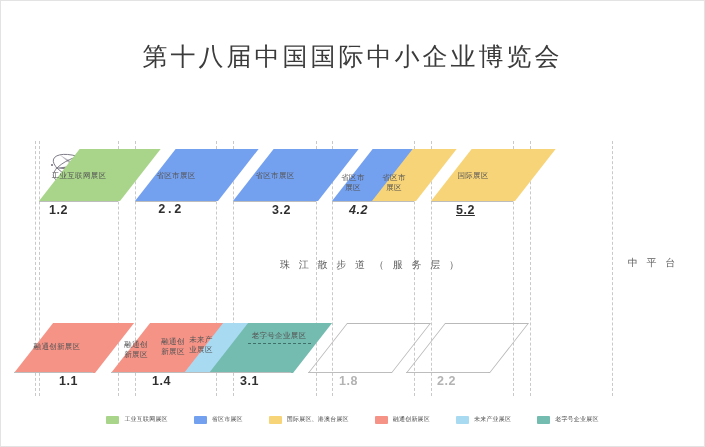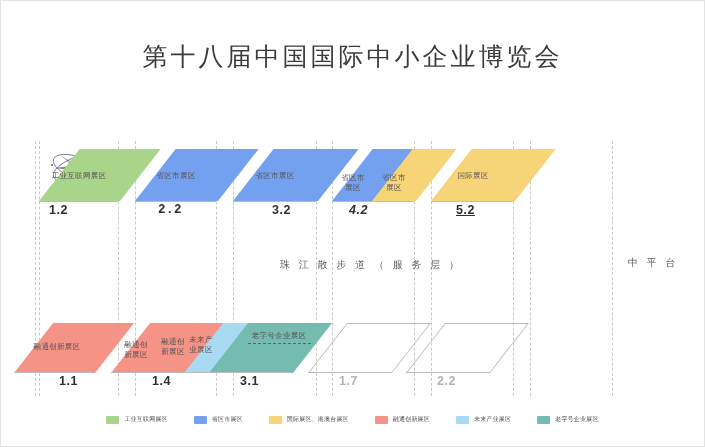--- a/index.html
+++ b/index.html
@@ -251,21 +251,21 @@
 
     <div class="crule" style="left:13px; top:231px; width:79px;"></div>
     <div class="crule" style="left:110px; top:231px; width:104px;"></div>
     <div class="crule" style="left:208px; top:231px; width:82px;"></div>
     <div class="crule" style="left:307px; top:231px; width:82px;"></div>
     <div class="crule" style="left:405px; top:231px; width:82px;"></div>
 
     <div class="caption" style="left:58px; top:233px;">1.1</div>
     <div class="caption" style="left:151px; top:233px;">1.4</div>
     <div class="caption" style="left:239px; top:233px;">3.1</div>
-    <div class="caption muted" style="left:338px; top:233px;">1.7</div>
+    <div class="caption muted" style="left:338px; top:233px;">1.8</div>
     <div class="caption muted" style="left:436px; top:233px;">2.2</div>
 
   </div>
 
   <div id="legend">
     <div class="leg-item">
       <span class="leg-sw" style="background:#a8d58a"></span>
       <span class="leg-tx">工业互联网展区</span>
     </div>
     <div class="leg-item">

